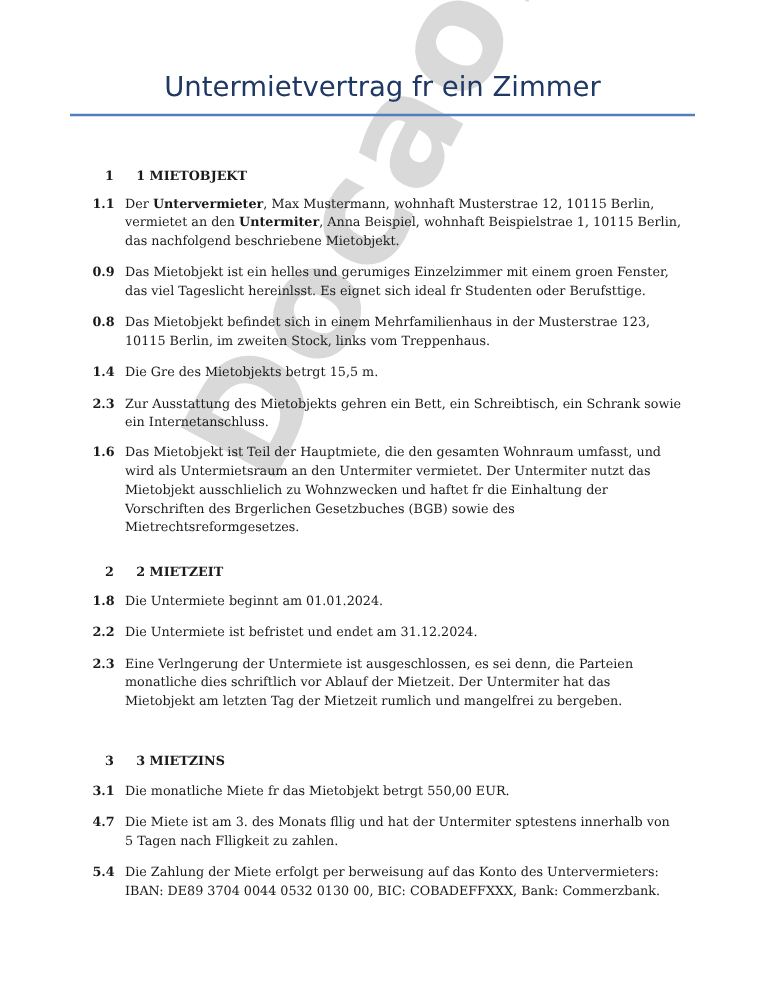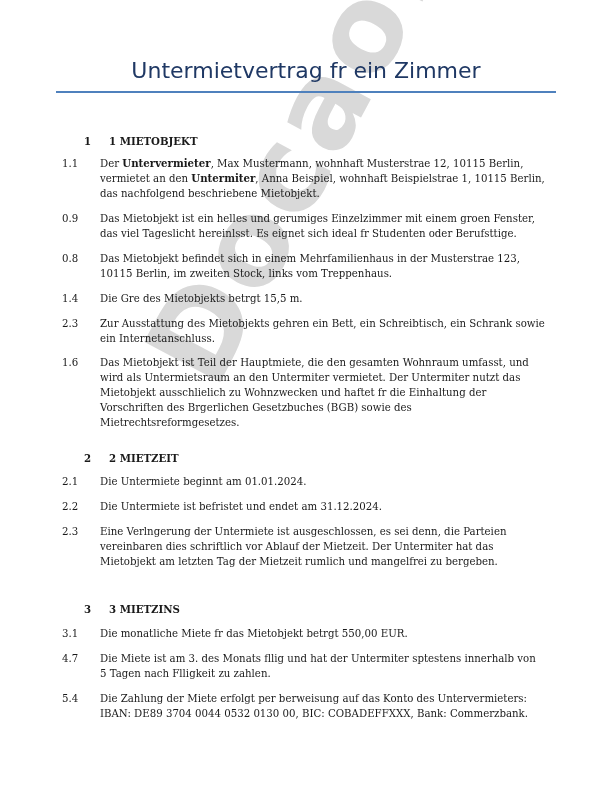--- a/index.html
+++ b/index.html
@@ -14,21 +14,21 @@
     position: absolute; left: 118px; top: 340px; width: 560px; transform: rotate(-62deg);
     transform-origin: left top; font-family: "DejaVu Sans", sans-serif; font-weight: bold;
     font-size: 118px; color: #d9d9d9; white-space: nowrap; letter-spacing: 4px; z-index: 0;
   }
   .content { position: absolute; left: 0; top: 0; width: 612px; z-index: 1;
     font-family: "DejaVu Serif", serif; font-size: 10.2px; color: #1a1a1a; line-height: 15px; }
   .heading { position: absolute; left: 0; width: 612px; font-weight: bold; font-size: 10.2px; }
   .heading .num { position: absolute; left: 84px; }
   .heading .txt { position: absolute; left: 109px; }
   .para { position: absolute; left: 0; width: 612px; }
-  .para .num { position: absolute; left: 62px; }
+  .para .num { position: absolute; left: 74px; font-weight: bold; }
   .para .txt { position: absolute; left: 100px; width: 445px; }
   b { font-weight: bold; }
 </style>
 </head>
 <body>
 
 <div class="page">
   <div class="watermark">Docao.ai</div>
 
   <div class="title">Untermietvertrag fr ein Zimmer</div>
@@ -70,32 +70,32 @@
       <span class="num">1.6</span>
       <span class="txt">Das Mietobjekt ist Teil der Hauptmiete, die den gesamten Wohnraum umfasst, und wird als Untermietsraum an den Untermiter vermietet. Der Untermiter nutzt das Mietobjekt ausschlielich zu Wohnzwecken und haftet fr die Einhaltung der Vorschriften des Brgerlichen Gesetzbuches (BGB) sowie des Mietrechtsreformgesetzes.</span>
     </div>
 
     <div class="heading" style="top:451px;">
       <span class="num">2</span>
       <span class="txt">2 MIETZEIT</span>
     </div>
 
     <div class="para" style="top:474px;">
-      <span class="num">2.1</span>
+      <span class="num">1.8</span>
       <span class="txt">Die Untermiete beginnt am 01.01.2024.</span>
     </div>
 
     <div class="para" style="top:499px;">
       <span class="num">2.2</span>
       <span class="txt">Die Untermiete ist befristet und endet am 31.12.2024.</span>
     </div>
 
     <div class="para" style="top:524px;">
       <span class="num">2.3</span>
-      <span class="txt">Eine Verlngerung der Untermiete ist ausgeschlossen, es sei denn, die Parteien vereinbaren dies schriftlich vor Ablauf der Mietzeit. Der Untermiter hat das Mietobjekt am letzten Tag der Mietzeit rumlich und mangelfrei zu bergeben.</span>
+      <span class="txt">Eine Verlngerung der Untermiete ist ausgeschlossen, es sei denn, die Parteien monatliche dies schriftlich vor Ablauf der Mietzeit. Der Untermiter hat das Mietobjekt am letzten Tag der Mietzeit rumlich und mangelfrei zu bergeben.</span>
     </div>
 
     <div class="heading" style="top:602px;">
       <span class="num">3</span>
       <span class="txt">3 MIETZINS</span>
     </div>
 
     <div class="para" style="top:626px;">
       <span class="num">3.1</span>
       <span class="txt">Die monatliche Miete fr das Mietobjekt betrgt 550,00 EUR.</span>

